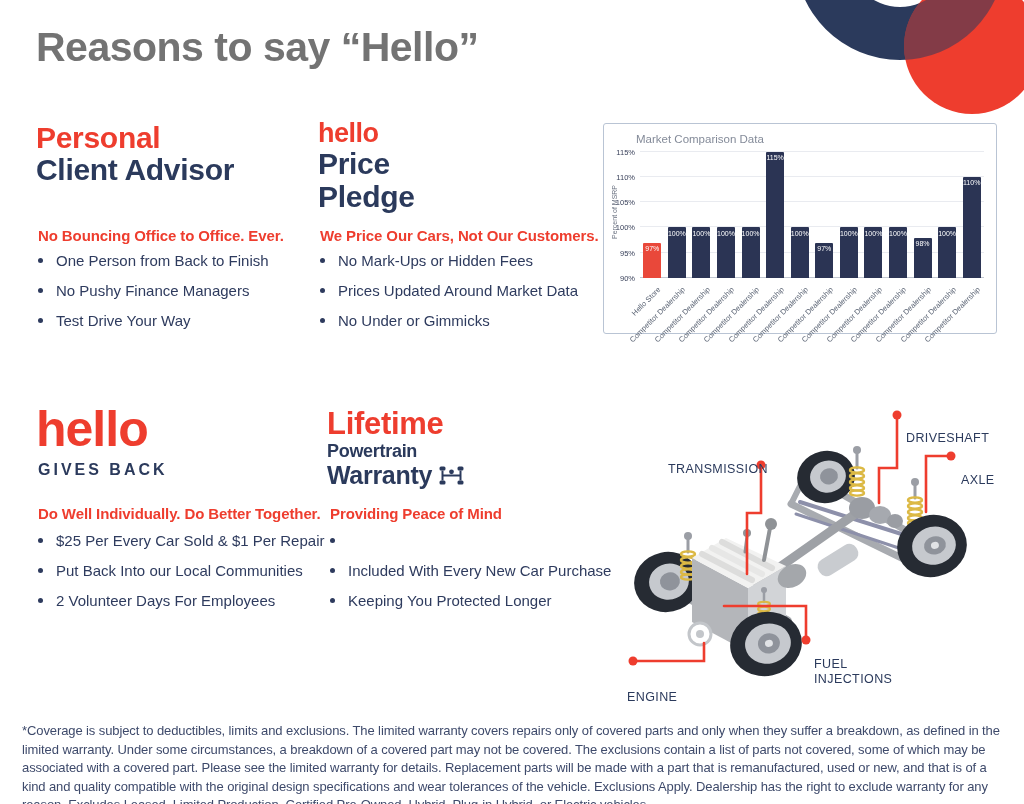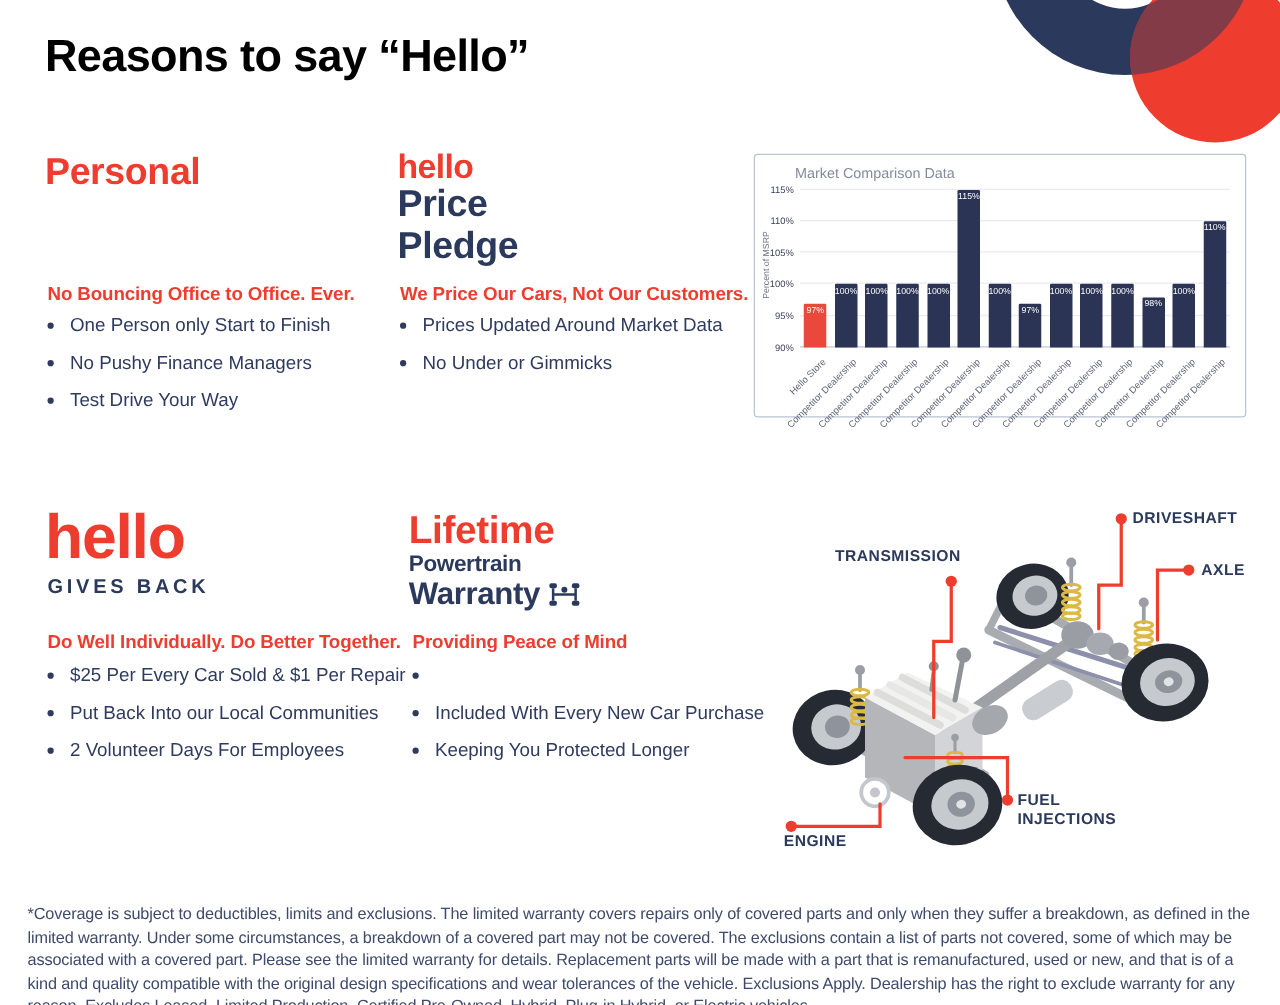--- a/index.html
+++ b/index.html
@@ -5,21 +5,21 @@
   * { margin:0; padding:0; box-sizing:border-box; }
   body { background:#ffffff; }
   .page {
     position:relative; width:1024px; height:804px; background:#ffffff;
     font-family:"Liberation Sans", sans-serif; overflow:hidden;
   }
   .abs { position:absolute; }
 
   
   .main-title {
-    left:36px; top:24px; font-size:36px; font-weight:800; color:#000000;
+    left:36px; top:24px; font-size:41px; font-weight:800; color:#737373;
     letter-spacing:-0.5px;
   }
   .corner-deco { right:0; top:0; }
 
   
   .h-red   { color:#EE3D2E; font-weight:800; }
   .h-navy  { color:#2B3A5C; font-weight:800; }
   .sec-head { line-height:1.08; letter-spacing:-0.3px; }
   .sec1-head { left:36px; top:122px; font-size:30px; }
   .sec2-head { left:318px; top:119px; font-size:30px; }
@@ -64,21 +64,21 @@
   }
   .bar { position:absolute; bottom:0; width:18px; border-radius:1px 1px 0 0; }
   .bar-val { display:block; text-align:center; padding-top:2.5px; font-size:7px; color:#ffffff; }
   .xlab {
     position:absolute; transform:rotate(-45deg); transform-origin:100% 0;
     font-size:7.5px; color:#5C6575; white-space:nowrap;
   }
 
   
   .diagram-svg { left:612px; top:394px; }
-  .dlabel { font-size:12.5px; font-weight:700; color:#2B3A5C; letter-spacing:0.4px; }
+  .dlabel { font-size:12.5px; font-weight:400; color:#2B3A5C; letter-spacing:0.4px;margin-top:24px; }
   .lbl-driveshaft { left:906px; top:407px; }
   .lbl-axle       { left:961px; top:449px; }
   .lbl-transmission { left:668px; top:438px; }
   .lbl-fuel       { left:814px; top:633px; white-space:pre-line; line-height:15px; }
   .lbl-engine     { left:627px; top:666px; }
 
   
   .footer {
     left:22px; top:722px; width:984px; font-size:13px; line-height:18.6px;
     color:#3E4A6B; letter-spacing:-0.1px;
@@ -99,44 +99,49 @@
     <circle cx="972" cy="46" r="68" fill="#EE3D2E"></circle>
     <g clip-path="url(#redclip)" opacity="0.55">
       <path fill-rule="evenodd" fill="#2B3A5C" d="M795,-45 a105,105 0 1,0 210,0 a105,105 0 1,0 -210,0 M848,-45 a52,52 0 1,1 104,0 a52,52 0 1,1 -104,0"></path>
     </g>
   </svg>
 
   <h1 class="abs main-title">Reasons to say “Hello”</h1>
 
   <div class="abs sec-head sec1-head">
     <div class="h-red">Personal</div>
+    <div class="h-navy">Client Advisor</div>
   </div>
   <div class="abs tagline tag1">No Bouncing Office to Office. Ever.</div>
   <ul class="abs blist list1">
       <li>
         <span class="li-dot"></span>
-        <span>One Person only Start to Finish</span>
+        <span>One Person from Back to Finish</span>
       </li>
       <li>
         <span class="li-dot"></span>
         <span>No Pushy Finance Managers</span>
       </li>
       <li>
         <span class="li-dot"></span>
         <span>Test Drive Your Way</span>
       </li>
     </ul>
 
   <div class="abs sec-head sec2-head">
     <div class="h-red sec2-logo">hello</div>
     <div class="h-navy">Price</div>
     <div class="h-navy">Pledge</div>
   </div>
   <div class="abs tagline tag2">We Price Our Cars, Not Our Customers.</div>
   <ul class="abs blist list2">
+      <li>
+        <span class="li-dot"></span>
+        <span>No Mark-Ups or Hidden Fees</span>
+      </li>
       <li>
         <span class="li-dot"></span>
         <span>Prices Updated Around Market Data</span>
       </li>
       <li>
         <span class="li-dot"></span>
         <span>No Under or Gimmicks</span>
       </li>
     </ul>
 

